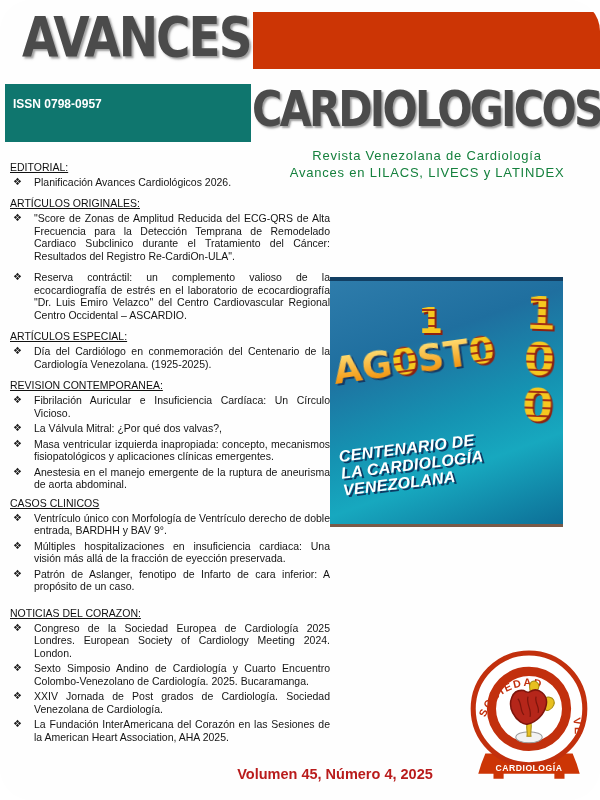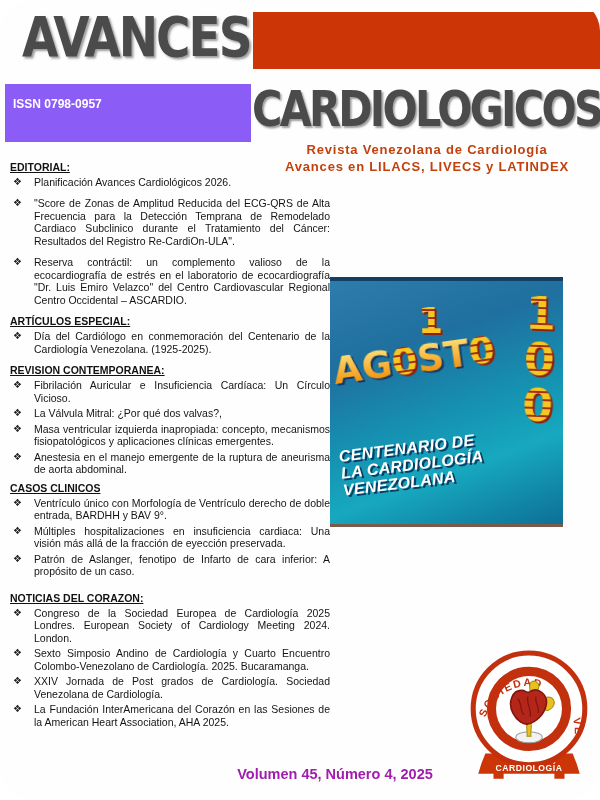--- a/index.html
+++ b/index.html
@@ -5,32 +5,32 @@
   html,body{margin:0;padding:0;background:#ffffff;}
   .page{position:relative;width:600px;height:800px;background:#fefefe;overflow:hidden;
         font-family:"Liberation Sans",sans-serif;border-radius:31px;}
 
   
   .t-avances{position:absolute;left:22px;top:6px;z-index:2;
     font-family:"DejaVu Sans",sans-serif;font-weight:bold;font-size:47px;line-height:1.1;
     letter-spacing:-2px;color:#4b4b4b;transform:scaleY(1.18);transform-origin:top left;
     text-shadow:2px 2px 2px rgba(80,80,80,.55);}
   .redbar-top{position:absolute;left:253px;top:12px;width:347px;height:57px;background:#cc3505;}
-  .redbar-left{position:absolute;left:5px;top:84px;width:246px;height:58px;background:#8b5cf6;}
+  .redbar-left{position:absolute;left:5px;top:84px;width:246px;height:58px;background:#0f766e;}
   .issn-box{padding:11px 0 0 8px;color:#ffffff;font-weight:bold;font-size:12px;line-height:1.5;}
   .t-cardio{position:absolute;left:252px;top:80px;z-index:2;white-space:nowrap;
     font-family:"DejaVu Sans",sans-serif;font-weight:bold;font-size:46px;line-height:1.15;
     letter-spacing:-3px;color:#4b4b4b;transform:scaleX(.9) scaleY(1.1);transform-origin:top left;
     text-shadow:2px 2px 2px rgba(80,80,80,.55);}
-  .subtitle{position:absolute;left:262px;top:142px;width:330px;text-align:center;
-    color:#c2410c;font-size:13px;letter-spacing:.8px;line-height:1.3;font-weight:bold;}
+  .subtitle{position:absolute;left:262px;top:148px;width:330px;text-align:center;
+    color:#15803d;font-size:13px;letter-spacing:.8px;line-height:1.3;}
 
   
   .col{position:absolute;left:10px;top:161px;width:320px;color:#141414;}
-  .sec{font-size:10.5px;font-weight:bold;text-decoration:underline;margin:5px 0 3px;color:#111;}
+  .sec{font-size:10.5px;font-weight:normal;text-decoration:underline;margin:5px 0 3px;color:#111;}
   .col .sec:first-child{margin-top:0;}
   .item{position:relative;padding-left:24px;margin-bottom:3px;font-size:10.5px;line-height:1.19;
         text-align:justify;}
   .blt{position:absolute;left:3px;top:0;font-size:10px;color:#222;}
   .mb-lg{margin-bottom:9px;} .mb-md{margin-bottom:6px;} .mb-xl{margin-bottom:14px;}
 
   
   .poster{position:absolute;left:330px;top:277px;width:233px;height:243px;overflow:hidden;
     background:linear-gradient(160deg,#2e7cab 0%,#1f6f9f 28%,#1593b2 55%,#17a8bf 72%,#0d6f97 100%);
     border-top:4px solid #123f63;border-bottom:3px solid #7a5a48;}
@@ -50,21 +50,21 @@
   .p-stack .digit{font-size:44px;line-height:.95;}
   .p-caption{position:absolute;left:8px;top:168px;transform:rotate(-7deg);transform-origin:left top;
     color:#ffffff;font-weight:900;font-style:italic;font-size:16px;line-height:1.06;
     letter-spacing:.3px;text-shadow:2px 2px 0 #0c3b63;white-space:nowrap;}
 
   
   .seal{position:absolute;left:463px;top:650px;width:132px;height:138px;}
 
   
   .footer-vol{position:absolute;left:180px;top:766px;width:310px;text-align:center;
-    font-weight:bold;font-size:14.5px;color:#a21caf;}
+    font-weight:bold;font-size:14.5px;color:#b91c1c;}
 </style>
 </head>
 <body>
 
 <div class="page">
 
   <div class="t-avances">AVANCES</div>
   <div class="redbar-top"></div>
   <div class="redbar-left">
     <div class="issn-box">
@@ -78,20 +78,21 @@
   </div>
 
   <div class="col">
 
     <div class="sec">EDITORIAL:</div>
     <div class="item mb-lg">
       <span class="blt">❖</span>
       <span>Planificación Avances Cardiológicos 2026.</span>
     </div>
 
+    <div class="sec">ARTÍCULOS ORIGINALES:</div>
     <div class="item mb-lg">
       <span class="blt">❖</span>
       <span>"Score de Zonas de Amplitud Reducida del ECG-QRS de Alta Frecuencia para la Detección Temprana de Remodelado Cardiaco Subclinico durante el Tratamiento del Cáncer: Resultados del Registro Re-CardiOn-ULA".</span>
     </div>
     <div class="item mb-lg">
       <span class="blt">❖</span>
       <span>Reserva contráctil: un complemento valioso de la ecocardiografía de estrés en el laboratorio de ecocardiografía "Dr. Luis Emiro Velazco" del Centro Cardiovascular Regional Centro Occidental – ASCARDIO.</span>
     </div>
 
     <div class="sec">ARTÍCULOS ESPECIAL:</div>

